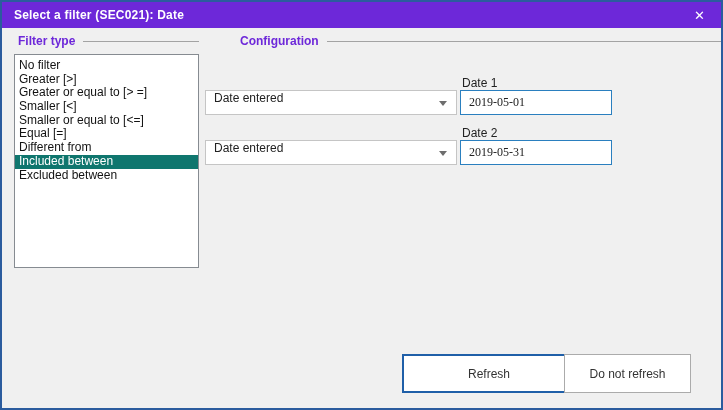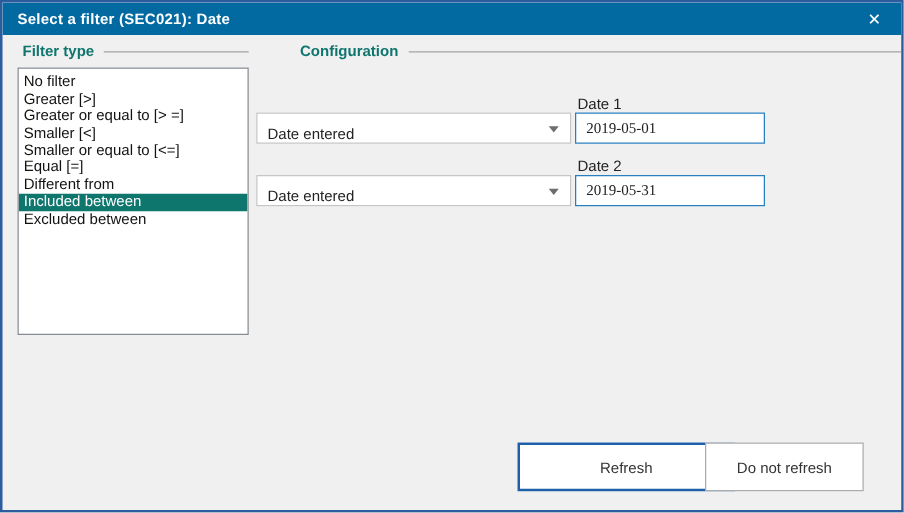--- a/index.html
+++ b/index.html
@@ -8,37 +8,37 @@
     position:relative;
     width:723px;height:410px;
     background:#f0f0f0;
     border:2px solid #2b5c9e;
     font-family:"Liberation Sans",sans-serif;
     overflow:hidden;
   }
   
   .titlebar{
     height:26px;
-    background:#0369a1;
+    background:#6d28d9;
     display:flex;align-items:center;
     padding:0 12px;
     color:#fff;
   }
   .titlebar .title{font-size:12px;font-weight:bold;letter-spacing:.2px;}
   .titlebar .close{
     margin-left:auto;
     font-size:13px;line-height:13px;
     cursor:pointer;
     padding:2px 4px;
   }
   
   .group-header{
     position:absolute;
     display:flex;align-items:center;
-    font-size:12px;font-weight:bold;color:#0f766e;
+    font-size:12px;font-weight:bold;color:#6d28d9;
   }
   .group-header .rule{
     flex:1;height:1px;background:#a3a3a3;margin-left:8px;
   }
   .gh-filter{left:16px;top:32px;width:181px;}
   .gh-config{left:203px;top:32px;width:509px;margin-left:35px;}
   
   .listbox{
     position:absolute;left:12px;top:52px;
     width:185px;height:214px;
@@ -52,21 +52,21 @@
     height:13.7px;line-height:13.7px;
     padding-left:4px;
     white-space:nowrap;
     cursor:default;
   }
   .list-item.selected{background:#0f766e;color:#fff;}
   
   .combo{
     position:absolute;left:203px;width:252px;height:25px;
     background:#fff;border:1px solid #c5c5c5;
-    display:flex;align-items:flex-end;
+    display:flex;align-items:flex-start;
     padding:0 22px 0 8px;
     font-size:12px;color:#222;
     cursor:default;
   }
   .combo .chevron{
     position:absolute;right:9px;top:10px;
     width:0;height:0;
     border-left:4px solid transparent;
     border-right:4px solid transparent;
     border-top:5px solid #6d6d6d;
@@ -90,21 +90,21 @@
   .di-1{top:88px;}
   .di-2{top:138px;}
   
   .btn{
     position:absolute;top:352px;height:39px;
     background:#fff;
     display:flex;align-items:center;justify-content:center;
     font-size:12px;color:#333;
     cursor:pointer;
   }
-  .btn-refresh{left:412px;width:174px;border:2px solid #1f5fa8;}
+  .btn-refresh{left:400px;width:174px;border:2px solid #1f5fa8;}
   .btn-no-refresh{left:562px;width:127px;border:1px solid #ababab;}
 </style>
 </head>
 <body>
 
 <div class="dialog">
 
   <div class="titlebar">
     <span class="title">Select a filter (SEC021): Date</span>
     <span class="close">✕</span>

